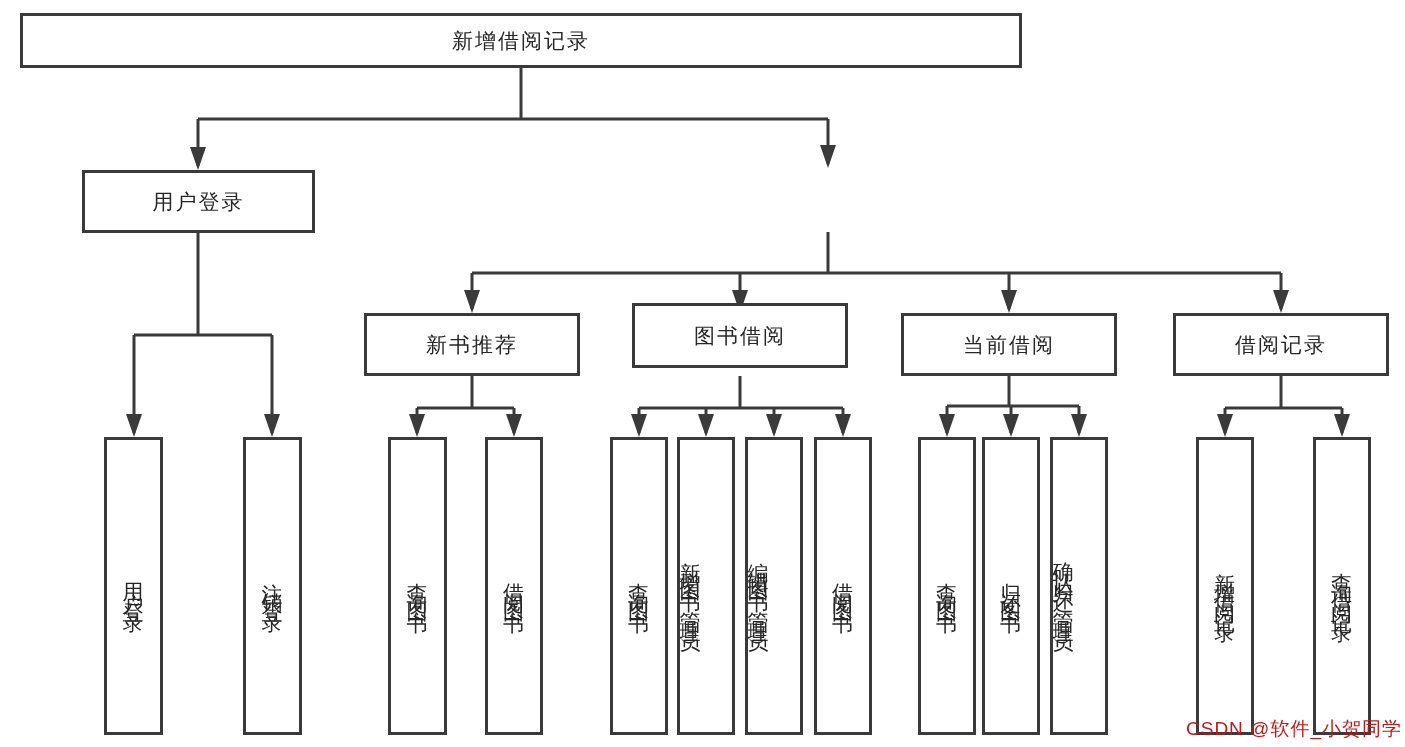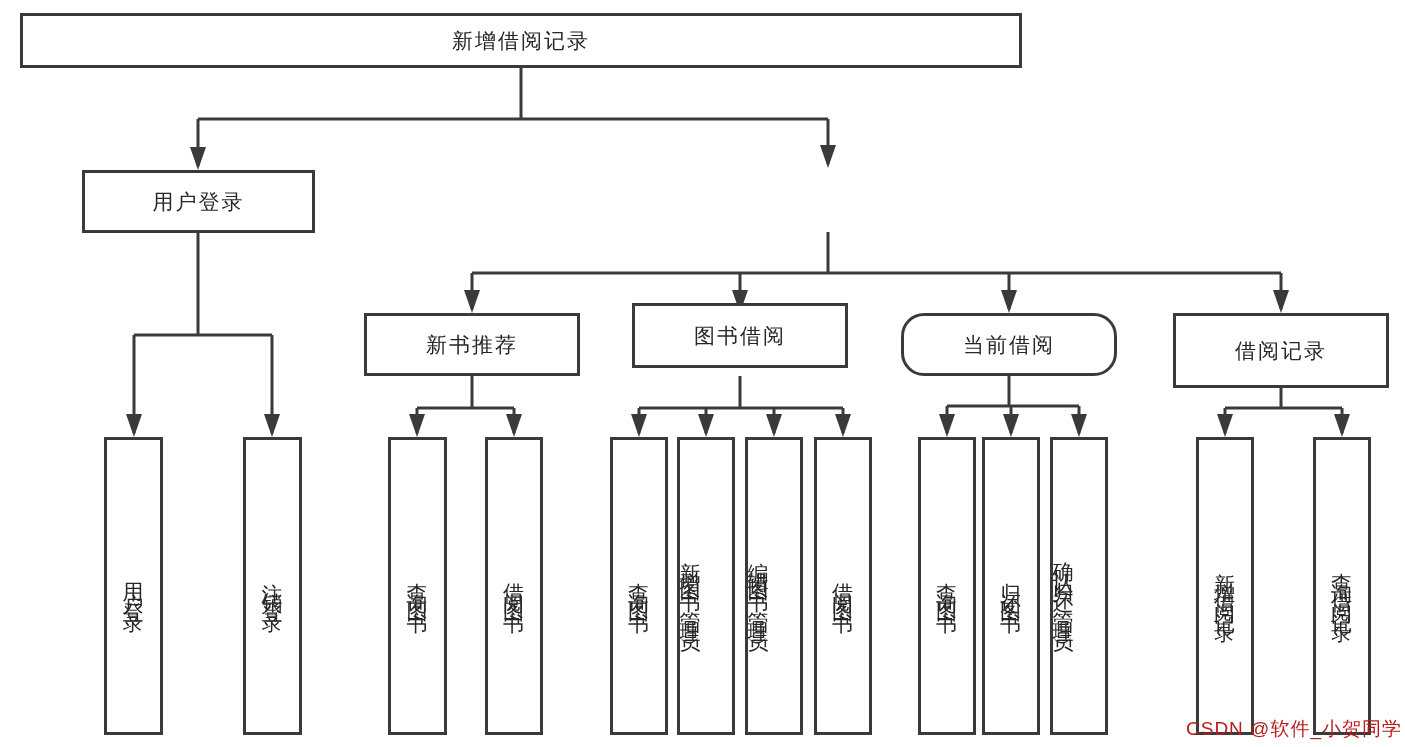--- a/index.html
+++ b/index.html
@@ -120,24 +120,24 @@
   <div class="hbox" style="left:82px; top:170px; width:233px; height:63px;">
     <span>用户登录</span>
   </div>
 
   <div class="hbox" style="left:364px; top:313px; width:216px; height:63px;align-items:center;">
     <span>新书推荐</span>
   </div>
   <div class="hbox" style="left:632px; top:303px; width:216px; height:65px;">
     <span>图书借阅</span>
   </div>
-  <div class="hbox" style="left:901px; top:313px; width:216px; height:63px;border-radius:23px;">
+  <div class="hbox" style="left:901px; top:313px; width:216px; height:63px;">
     <span>当前借阅</span>
   </div>
-  <div class="hbox" style="left:1173px; top:313px; width:216px; height:75px;">
+  <div class="hbox" style="left:1173px; top:313px; width:216px; height:63px;">
     <span>借阅记录</span>
   </div>
 
   <div class="vbox" style="left:104px; top:437px; width:59px; height:298px;">
     <span>用户登录</span>
   </div>
   <div class="vbox" style="left:243px; top:437px; width:59px; height:298px;">
     <span>注销登录</span>
   </div>
 

